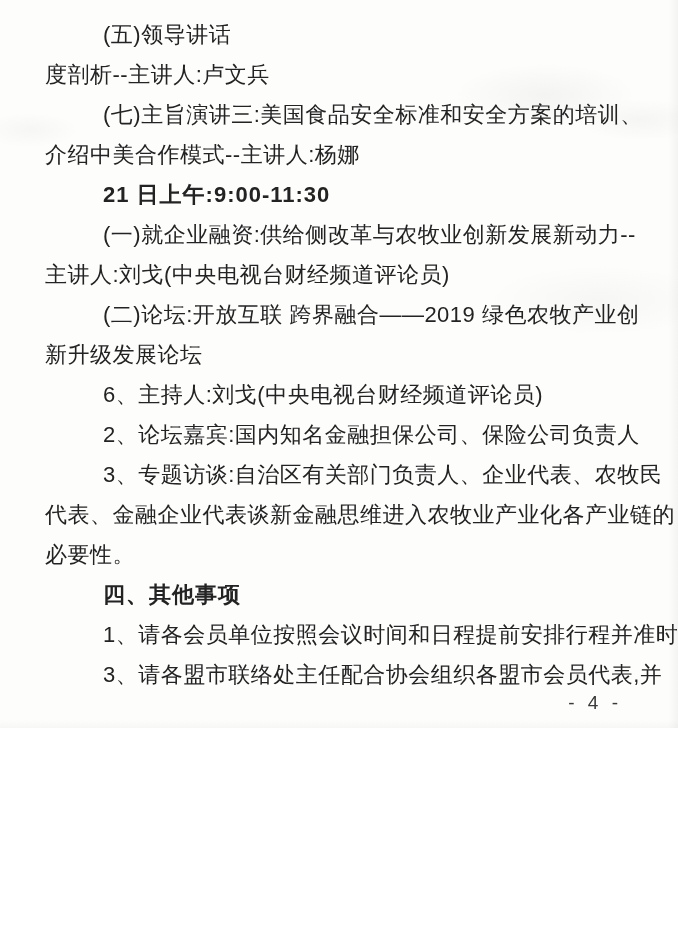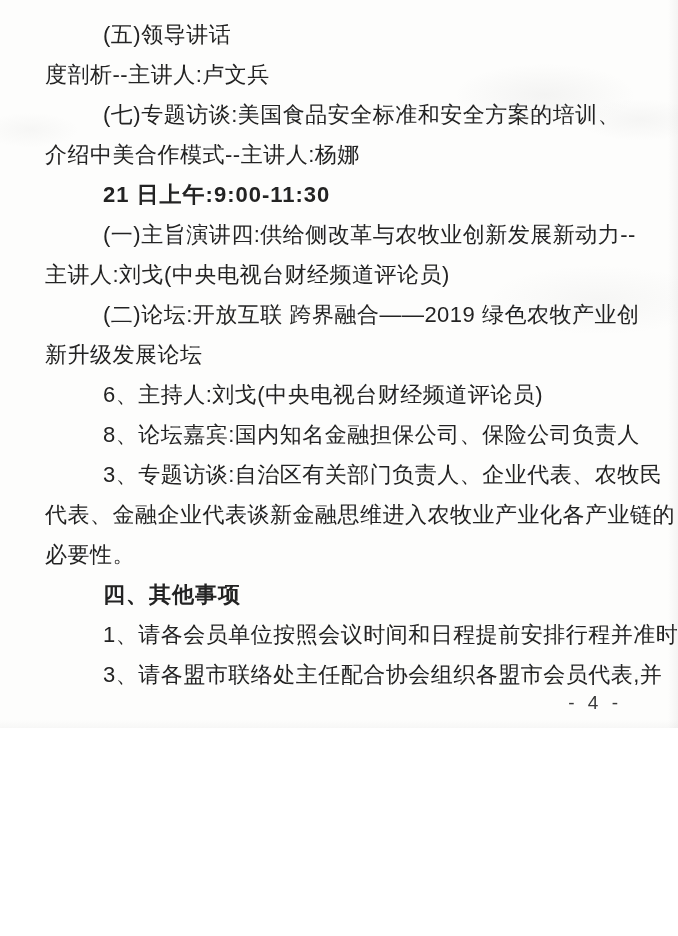--- a/index.html
+++ b/index.html
@@ -52,29 +52,29 @@
     color: #3a3a3a;
   }
 </style>
 </head>
 <body>
 
 <div class="page">
   <div class="content">
     <div class="line indent">(五)领导讲话</div>
     <div class="line">度剖析--主讲人:卢文兵</div>
-    <div class="line indent">(七)专题访谈:美国食品安全标准和安全方案的培训、</div>
+    <div class="line indent">(七)主旨演讲三:美国食品安全标准和安全方案的培训、</div>
     <div class="line">介绍中美合作模式--主讲人:杨娜</div>
     <div class="line indent bold">21 日上午:9:00-11:30</div>
-    <div class="line indent">(一)主旨演讲四:供给侧改革与农牧业创新发展新动力--</div>
+    <div class="line indent">(一)就企业融资:供给侧改革与农牧业创新发展新动力--</div>
     <div class="line">主讲人:刘戈(中央电视台财经频道评论员)</div>
     <div class="line indent">(二)论坛:开放互联 跨界融合——2019 绿色农牧产业创</div>
     <div class="line">新升级发展论坛</div>
     <div class="line indent">6、主持人:刘戈(中央电视台财经频道评论员)</div>
-    <div class="line indent">8、论坛嘉宾:国内知名金融担保公司、保险公司负责人</div>
+    <div class="line indent">2、论坛嘉宾:国内知名金融担保公司、保险公司负责人</div>
     <div class="line indent">3、专题访谈:自治区有关部门负责人、企业代表、农牧民</div>
     <div class="line">代表、金融企业代表谈新金融思维进入农牧业产业化各产业链的</div>
     <div class="line">必要性。</div>
     <div class="line indent bold">四、其他事项</div>
     <div class="line indent">1、请各会员单位按照会议时间和日程提前安排行程并准时</div>
     <div class="line indent">3、请各盟市联络处主任配合协会组织各盟市会员代表,并</div>
   </div>
   <div class="page-number">- 4 -</div>
 </div>
 

